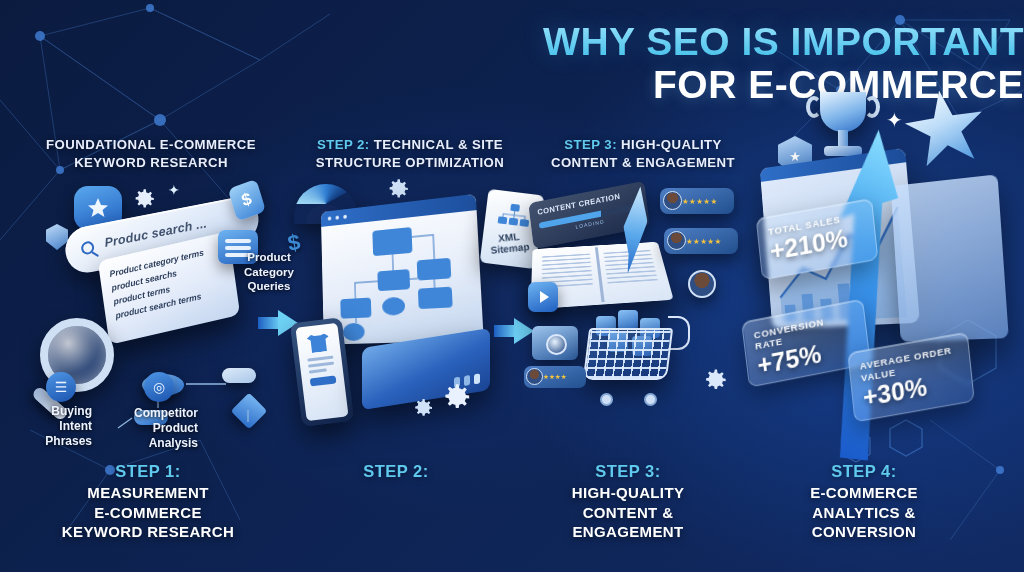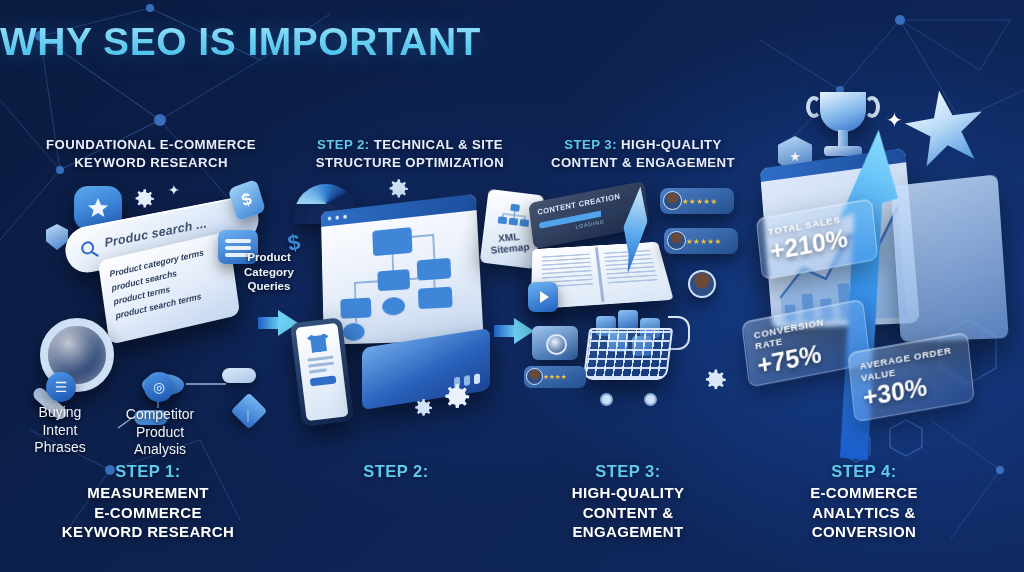--- a/index.html
+++ b/index.html
@@ -9,21 +9,21 @@
     font-family:"Liberation Sans", sans-serif;
     background:
       radial-gradient(ellipse 520px 400px at 860px 300px, rgba(26,84,190,.55) 0%, rgba(13,40,100,0) 70%),
       radial-gradient(ellipse 420px 300px at 430px 300px, rgba(22,62,150,.35) 0%, rgba(10,30,80,0) 72%),
       linear-gradient(135deg,#0b1b40 0%,#0d2250 45%,#112a63 100%);
   }
   .bg-net{ position:absolute; inset:0; pointer-events:none; }
   .stage{ position:absolute; inset:0; }
 
   
-  .title-wrap{ position:absolute; top:22px; left:0; width:100%; text-align:left; }
+  .title-wrap{ position:absolute; top:22px; left:0; width:100%; text-align:right; }
   .title-l1{
     font-size:39px; font-weight:bold; letter-spacing:.5px; line-height:1.05;
     color:#7fd8f2;
     background:linear-gradient(180deg,#9ee6fb 0%,#3fbfe8 100%);
     -webkit-background-clip:text; background-clip:text; -webkit-text-fill-color:transparent;
     text-shadow:0 0 22px rgba(60,180,255,.25);
   }
   .title-l2{
     font-size:39px; font-weight:bold; letter-spacing:.5px; line-height:1.12;
     color:#ffffff; text-shadow:0 2px 14px rgba(120,200,255,.3);
@@ -93,21 +93,21 @@
   .folder-ico::before{ content:""; position:absolute; left:7px; top:9px; width:26px; height:4px; background:#e8f2ff; border-radius:2px; box-shadow:0 7px 0 #e8f2ff, 0 14px 0 #e8f2ff; }
   .pcq-label{ position:absolute; left:216px; top:72px; width:62px; text-align:center; font-size:11.5px; font-weight:bold; color:#eef4ff; line-height:1.28; text-shadow:0 1px 4px #000; }
   .flow{ position:absolute; left:86px; top:196px; width:180px; height:86px; }
   .node{ position:absolute; background:linear-gradient(160deg,#7ab8f2,#2a6cc8); box-shadow:0 5px 12px rgba(0,0,0,.45); }
   .n-pill{ width:34px; height:15px; border-radius:9px; }
   .n-ell{ width:42px; height:22px; border-radius:50%; }
   .n-dia{ width:26px; height:26px; transform:rotate(45deg); border-radius:4px; }
   .ico-circ{ position:absolute; width:30px; height:30px; border-radius:50%;
     background:linear-gradient(160deg,#4e96e6,#1b54ae); box-shadow:0 5px 13px rgba(0,0,0,.45);
     display:flex; align-items:center; justify-content:center; color:#eaf3ff; font-size:14px; }
-  .sublabel{ position:absolute; text-align:center; font-size:14px; font-weight:normal; color:#edf3ff; line-height:1.25; text-shadow:0 1px 4px #000; }
+  .sublabel{ position:absolute; text-align:right; font-size:12px; font-weight:bold; color:#edf3ff; line-height:1.25; text-shadow:0 1px 4px #000; }
 
   
   .p2{ left:288px; top:170px; width:244px; height:290px; }
   .browser{
     position:absolute; left:26px; top:32px; width:166px; height:140px; border-radius:8px;
     background:linear-gradient(170deg,#ffffff 0%,#e7eefa 55%,#c2d5ee 100%);
     transform:perspective(520px) rotateY(-19deg) rotateX(5deg) rotateZ(-4deg);
     box-shadow:0 16px 34px rgba(0,0,0,.5);
   }
   .browser .bar{ position:absolute; left:0; top:0; width:100%; height:16px; border-radius:8px 8px 0 0; background:linear-gradient(90deg,#2f6fc8,#1d4f9e); }
@@ -288,20 +288,21 @@
     <polygon points="968,320 996,336 996,368 968,384 940,368 940,336"></polygon>
     <polygon points="906,420 922,429 922,447 906,456 890,447 890,429"></polygon>
     <polygon points="856,430 870,438 870,454 856,462 842,454 842,438"></polygon>
   </g>
 </svg>
 
 <div class="stage">
 
   <div class="title-wrap">
     <div class="title-l1">WHY SEO IS IMPORTANT</div>
+    <div class="title-l2">FOR E-COMMERCE</div>
   </div>
 
   <div class="cap cap1">
     <span>FOUNDATIONAL E-COMMERCE</span><br>
     <span>KEYWORD RESEARCH</span>
   </div>
   <div class="cap cap2">
     <span class="hl">STEP 2:</span><span> TECHNICAL &amp; SITE</span><br>
     <span>STRUCTURE OPTIMIZATION</span>
   </div>

